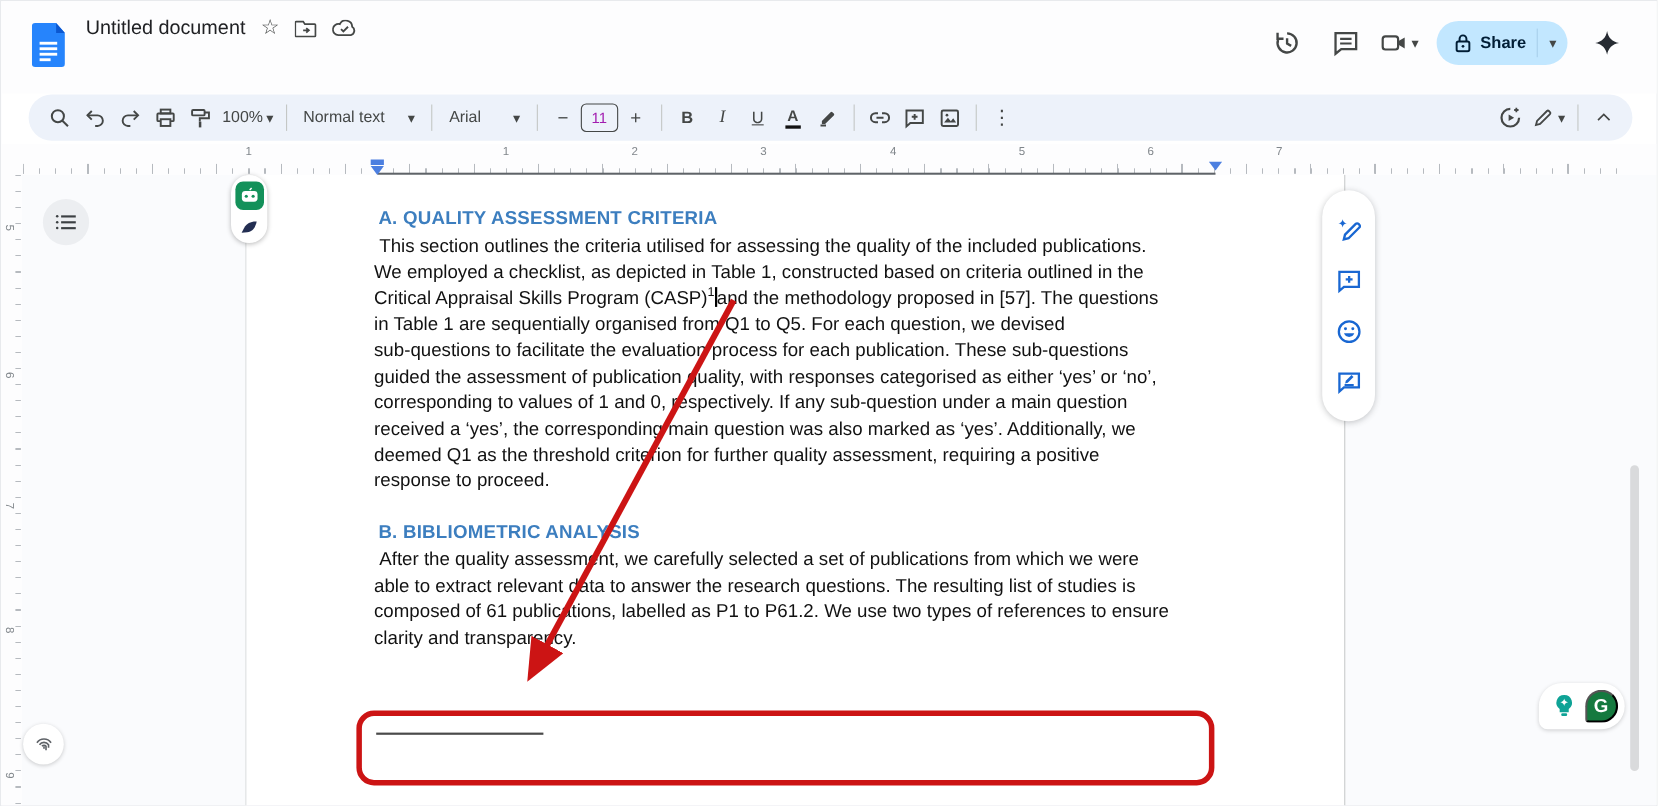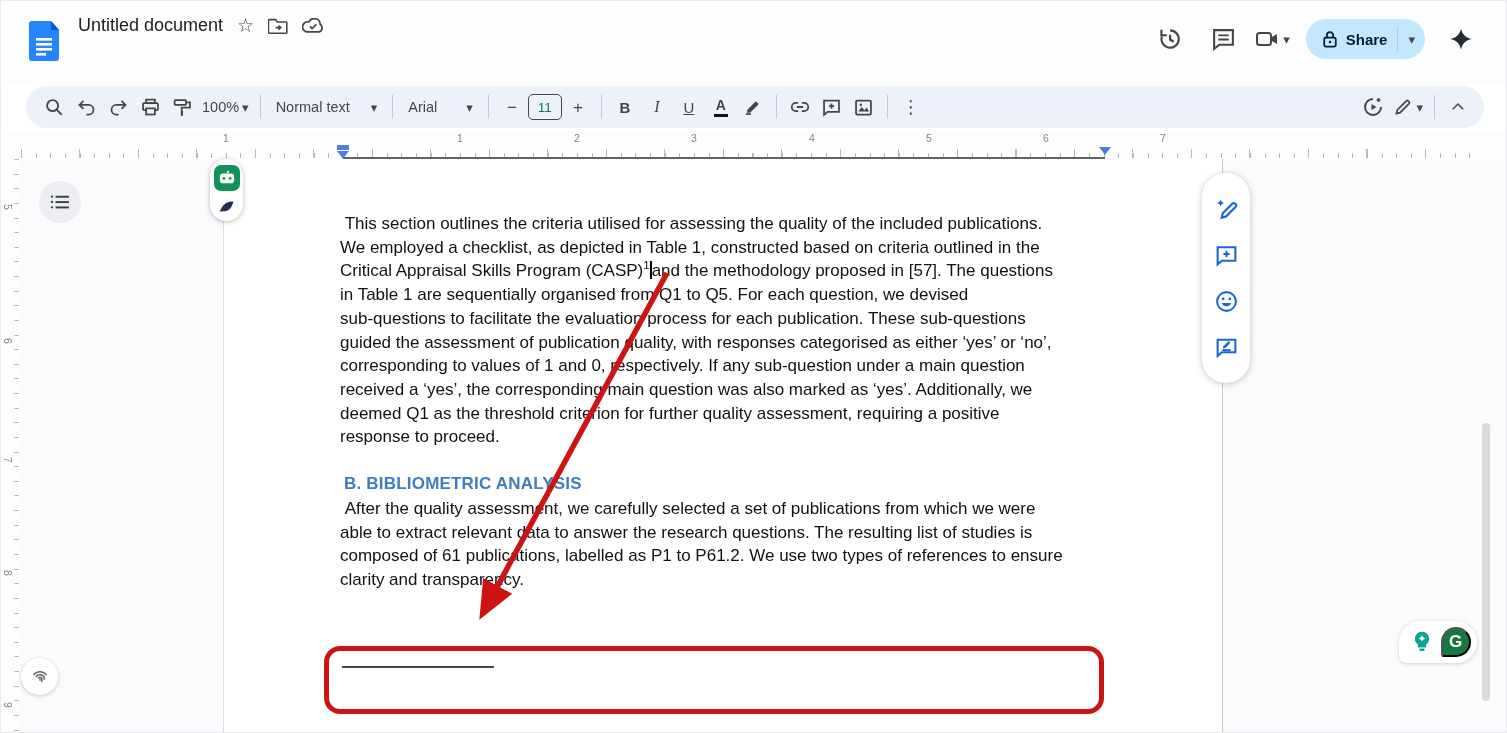--- a/index.html
+++ b/index.html
@@ -22,21 +22,21 @@
   .share-label { font-size:15px; font-weight:600; color:#001d35; }
   .share-sep { width:1px; height:26px; background:#a8cfec; margin:0 2px; }
   .gemini { margin-left:4px; }
 
   
   .toolbar { position:absolute; left:25px; top:85px; width:1458px; height:42px; background:#edf2fa; border-radius:21px; display:flex; align-items:center; padding:0 10px 0 12px; }
   .tbtn { height:32px; min-width:32px; display:flex; align-items:center; justify-content:center; border:none; background:transparent; border-radius:6px; cursor:pointer; color:#444746; font-size:15px; gap:3px; padding:0 4px;text-align:right; }
   .tdiv { width:1px; height:24px; background:#c4c7c5; margin:0 7px; }
   .tlabel { font-size:14.5px; color:#444746; }
   .glyph { font-size:17px; color:#444746; line-height:1; }
-  .fs-box { width:34px; height:26px; border:1px solid #444746; border-radius:5px; display:flex; align-items:center; justify-content:center; font-size:13.5px; color:#0f766e; background:transparent; cursor:text; }
+  .fs-box { width:34px; height:26px; border:1px solid #444746; border-radius:5px; display:flex; align-items:center; justify-content:center; font-size:13.5px; color:#a21caf; background:transparent; cursor:text; }
   .fmt-b { font-weight:800; font-size:15px; }
   .fmt-i { font-style:italic; font-family:"Liberation Serif", serif; font-size:16px; }
   .fmt-u { text-decoration:underline; font-size:15px; }
   .color-a { display:flex; flex-direction:column; align-items:center; line-height:1; }
   .color-a .letter { font-size:14px; font-weight:700; }
   .color-a .bar { width:14px; height:3px; background:#111; margin-top:2px; }
   .t-right { margin-left:auto; display:flex; align-items:center; }
 
   
   .ruler-h { position:absolute; left:0; top:130px; width:100%; height:28px; background:#fdfdfe; }
@@ -299,20 +299,21 @@
       <div class="rv-ticks"></div>
       <span class="rv-label" style="top:42px">5</span>
       <span class="rv-label" style="top:176px">6</span>
       <span class="rv-label" style="top:295px">7</span>
       <span class="rv-label" style="top:408px">8</span>
       <span class="rv-label" style="top:540px">9</span>
     </div>
 
     <div class="page">
 
+      <div class="h-blue" style="left:120px; top:30px;">A. QUALITY ASSESSMENT CRITERIA</div>
       <div class="para" style="left:116px; top:53px;"><span> This section outlines the criteria utilised for assessing the quality of the included publications.
 We employed a checklist, as depicted in Table 1, constructed based on criteria outlined in the
 Critical Appraisal Skills Program (CASP)</span><sup class="fn-sup">1</sup><span class="caret-i"></span><span>and the methodology proposed in [57]. The questions
 in Table 1 are sequentially organised from Q1 to Q5. For each question, we devised
 sub-questions to facilitate the evaluation process for each publication. These sub-questions
 guided the assessment of publication quality, with responses categorised as either ‘yes’ or ‘no’,
 corresponding to values of 1 and 0, respectively. If any sub-question under a main question
 received a ‘yes’, the corresponding main question was also marked as ‘yes’. Additionally, we
 deemed Q1 as the threshold criterion for further quality assessment, requiring a positive
 response to proceed.</span></div>

